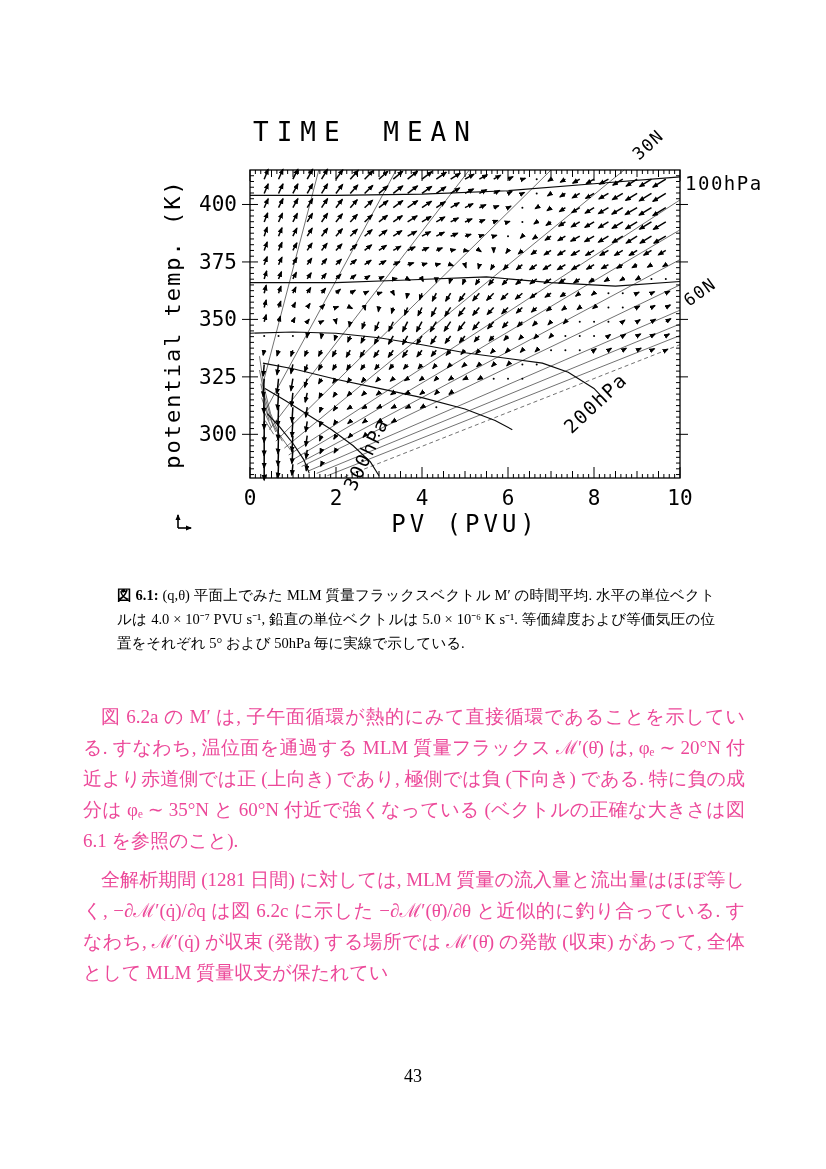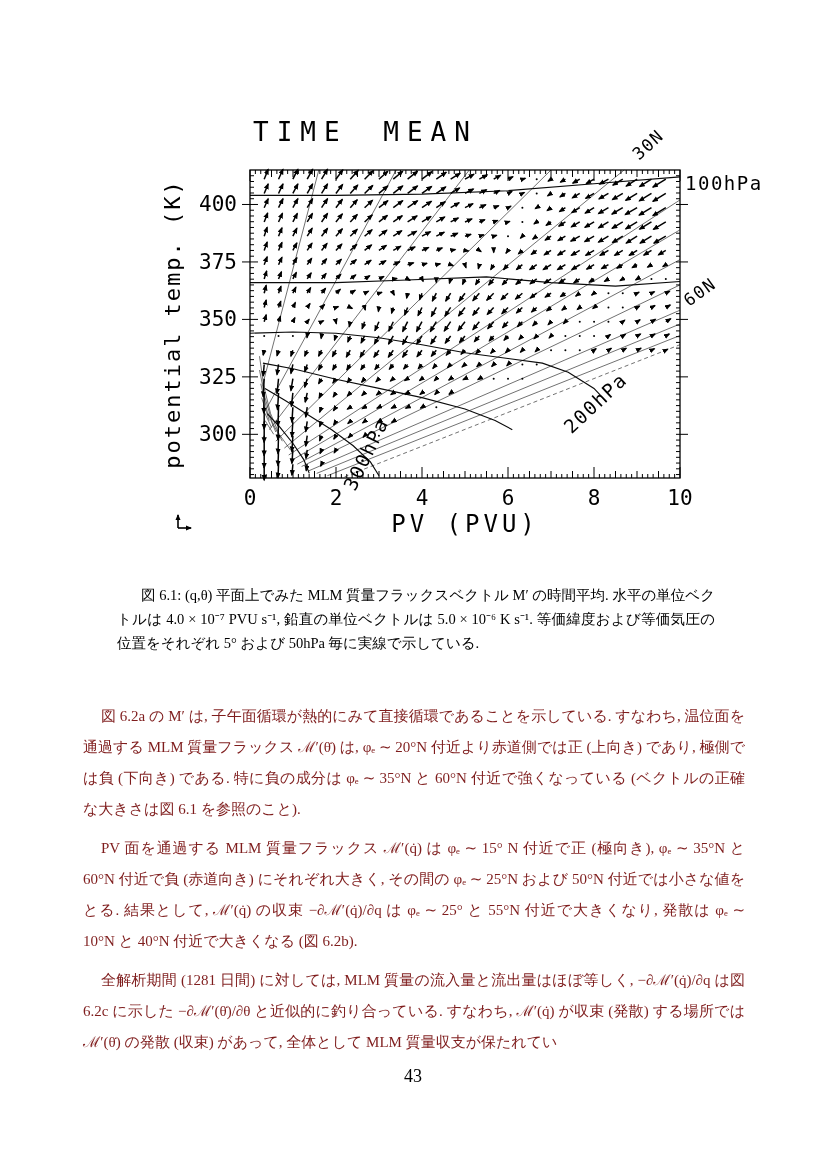--- a/index.html
+++ b/index.html
@@ -2,23 +2,23 @@
 <html><head>
 <meta charset="utf-8">
 <style>
   html,body{margin:0;padding:0;}
   body{width:826px;height:1169px;background:#ffffff;position:relative;
        font-family:"Liberation Serif",serif;color:#111;overflow:hidden;}
   .figure{position:absolute;left:140px;top:95px;width:660px;height:470px;}
   svg text{font-family:"DejaVu Sans Mono",monospace;fill:#000;}
   .caption{position:absolute;left:117px;top:583px;width:598px;
            font-size:14.5px;line-height:24px;text-align:justify;color:#000;}
-  .cap-label{font-weight:normal;margin-left:24px;}
+  .cap-label{font-weight:bold;}
   .body-text{position:absolute;left:83px;top:701px;width:662px;
-             font-size:15px;line-height:31px;text-align:justify;color:#7f1d1d;}
+             font-size:19px;line-height:31px;text-align:justify;color:#ec4899;}
   .body-text p{margin:0 0 8px 0;text-indent:18px;}
   .page-number{position:absolute;left:0;top:1066px;width:826px;
                text-align:center;font-size:18px;color:#000;}
 </style>
 </head>
 <body>
 
 <div class="figure">
   <svg id="fig" width="660" height="470">
       <defs>
@@ -836,17 +836,16 @@
       </g>
     </svg>
 </div>
 
 <div class="caption">
   <span class="cap-label">図 6.1:</span><span> (q,θ) 平面上でみた MLM 質量フラックスベクトル M′ の時間平均. 水平の単位ベクトルは 4.0 × 10⁻⁷ PVU s⁻¹, 鉛直の単位ベクトルは 5.0 × 10⁻⁶ K s⁻¹. 等価緯度および等価気圧の位置をそれぞれ 5° および 50hPa 毎に実線で示している.</span>
 </div>
 
 <div class="body-text">
   <p>図 6.2a の M′ は, 子午面循環が熱的にみて直接循環であることを示している. すなわち, 温位面を通過する MLM 質量フラックス ℳ′(θ̇) は, φₑ ∼ 20°N 付近より赤道側では正 (上向き) であり, 極側では負 (下向き) である. 特に負の成分は φₑ ∼ 35°N と 60°N 付近で強くなっている (ベクトルの正確な大きさは図 6.1 を参照のこと).</p>
-  <p>PV 面を通過する MLM 質量フラックス ℳ′(q̇) は φₑ ∼ 15° N 付近で正 (極向き), φₑ ∼ 35°N と 60°N 付近で負 (赤道向き) にそれぞれ大きく, その間の φₑ ∼ 25°N および 50°N 付近では小さな値をとる. 結果として, ℳ′(q̇) の収束 −∂ℳ′(q̇)/∂q は φₑ ∼ 25° と 55°N 付近で大きくなり, 発散は φₑ ∼ 10°N と 40°N 付近で大きくなる (図 6.2b).</p>
   <p>全解析期間 (1281 日間) に対しては, MLM 質量の流入量と流出量はほぼ等しく, −∂ℳ′(q̇)/∂q は図 6.2c に示した −∂ℳ′(θ̇)/∂θ と近似的に釣り合っている. すなわち, ℳ′(q̇) が収束 (発散) する場所では ℳ′(θ̇) の発散 (収束) があって, 全体として MLM 質量収支が保たれてい</p>
 </div>
 
 <div class="page-number">43</div>
 
 </body></html>

